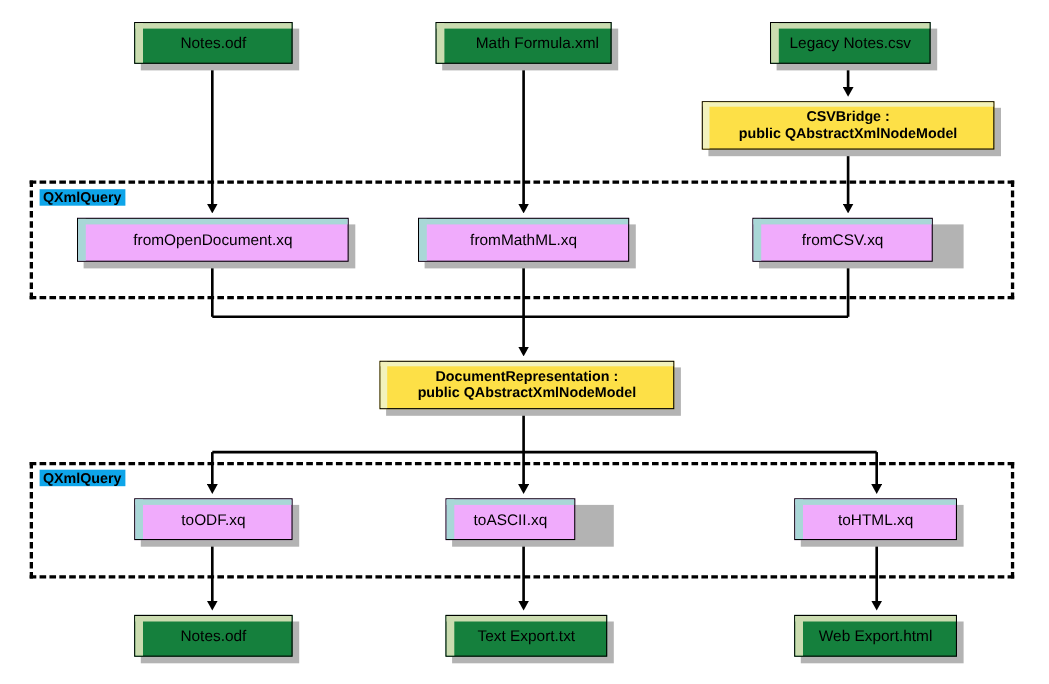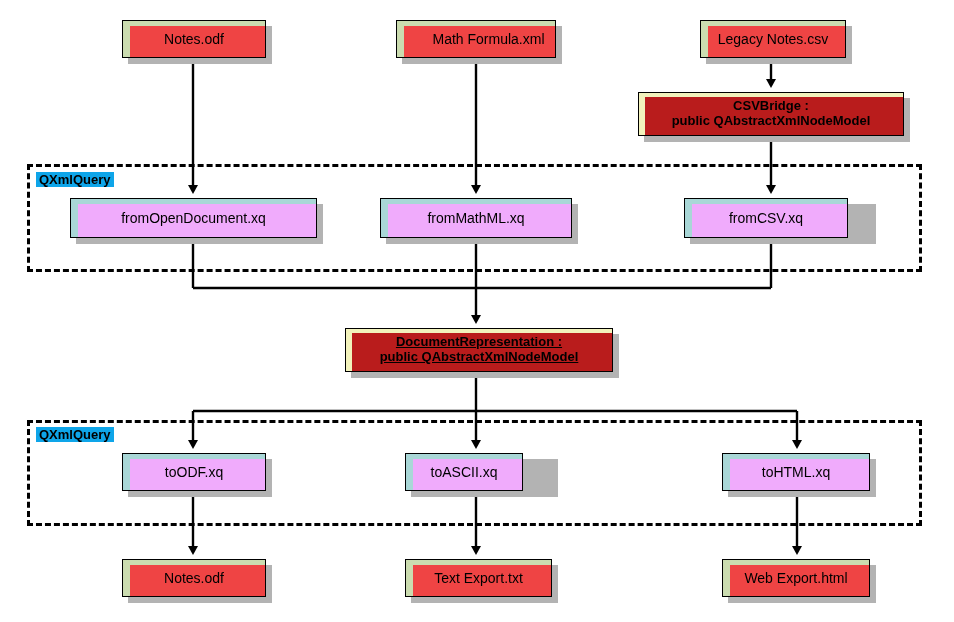--- a/index.html
+++ b/index.html
@@ -51,41 +51,41 @@
   .node::before {
     content: "";
     position: absolute;
     left: 0; top: 0;
     width: 100%; height: 100%;
     box-sizing: border-box;
     pointer-events: none;
   }
 
   .node.green {
-    background: #ef4444;
+    background: #15803d;
     color: #000000;
     font-size: 14px;
   }
   .node.green::before {
     border-left: 7px solid #cbdcb0;
     border-top: 5px solid #cbdcb0;
   }
 
   .node.teal {
     background: #f0abfc;
     color: #000000;
     font-size: 14px;
   }
   .node.teal::before {
     border-left: 7px solid #a9d7d7;
     border-top: 5px solid #a9d7d7;
   }
 
   .node.yellow {
-    background: #b91c1c;
+    background: #fde047;
     color: #000000;
     font-size: 13px;
     font-weight: bold;
     justify-content: flex-end;
   }
   .node.yellow::before {
     border-left: 6px solid #f2f2bc;
     border-top: 4px solid #f2f2bc;
   }
 
@@ -183,21 +183,21 @@
   <div class="node teal" style="left:380px; top:198px; width:192px; height:40px;">
     <span class="lbl">fromMathML.xq</span>
   </div>
 
   <div class="shadow" style="left:690px; top:204px; width:186px; height:40px;"></div>
   <div class="node teal" style="left:684px; top:198px; width:164px; height:40px;">
     <span class="lbl">fromCSV.xq</span>
   </div>
 
   <div class="shadow" style="left:351px; top:334px; width:268px; height:44px;"></div>
-  <div class="node yellow" style="left:345px; top:328px; width:268px; height:44px;text-decoration:underline;">
+  <div class="node yellow" style="left:345px; top:328px; width:268px; height:44px;">
     <span class="lbl" style="white-space:pre-line;">DocumentRepresentation :
 public QAbstractXmlNodeModel</span>
   </div>
 
   <div class="shadow" style="left:128px; top:459px; width:144px; height:38px;"></div>
   <div class="node teal" style="left:122px; top:453px; width:144px; height:38px;">
     <span class="lbl">toODF.xq</span>
   </div>
 
   <div class="shadow" style="left:411px; top:459px; width:147px; height:38px;"></div>

